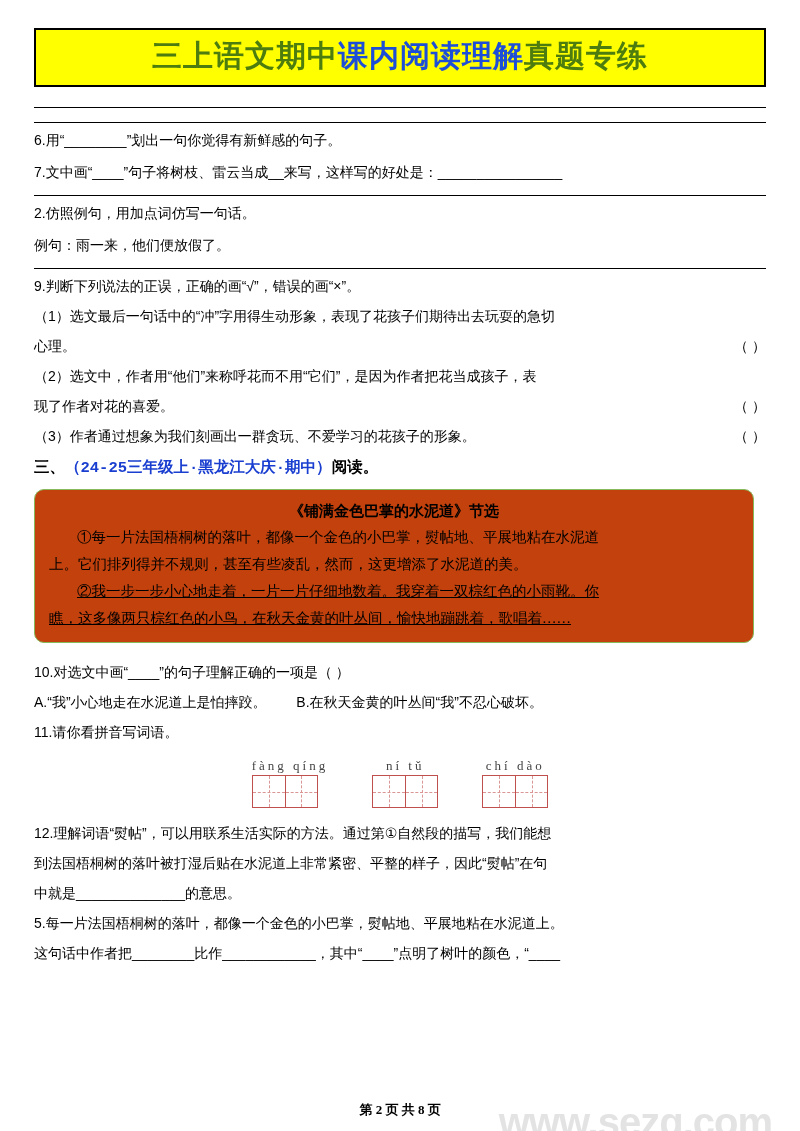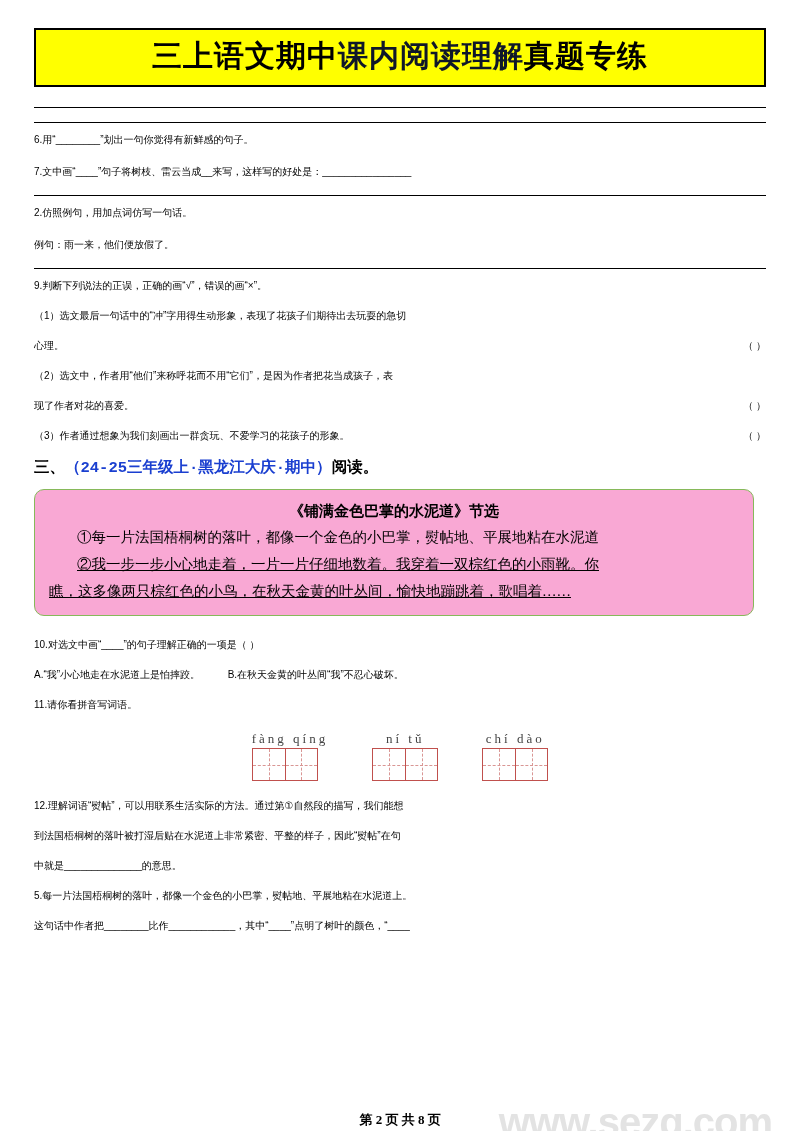--- a/index.html
+++ b/index.html
@@ -25,27 +25,27 @@
     text-align:center;
     padding:6px 0 8px 0;
   }
   .title-wrap .t{
     font-family:"Liberation Serif","DejaVu Serif",serif;
     font-weight:bold;
     font-size:30px;
     letter-spacing:1px;
     white-space:nowrap;
   }
-  .t .blk{color:#000000;}
-  .t .red{color:#0f172a;}
+  .t .blk{color:#4d7c0f;}
+  .t .red{color:#1d4ed8;}
 
   
   .body{
     margin:0 34px;
-    font-size:10px;
+    font-size:14px;
     line-height:30px;
     font-family:"Liberation Sans","DejaVu Sans",sans-serif;
   }
   .rule{
     border-bottom:1px solid #000;
     height:0;
     margin:0 34px;
   }
   .sp8{height:8px;}
   .sp14{height:14px;}
@@ -62,21 +62,21 @@
     font-family:Liberation Mono, monospace;
   }
   .sec-head .bluebold{color:#1a3fd0;font-weight:bold;}
   .sec-head .blk{color:#000;font-weight:bold;}
 
   
   .passage{
     margin:6px 46px 0 34px;
     border:1.5px solid #86b95a;
     border-radius:10px;
-    background:#f9a8d4;
+    background:#c2410c;
     padding:8px 14px 10px 14px;
     box-sizing:border-box;
   }
   .passage .ptitle{
     text-align:center;
     font-weight:bold;
     font-size:15px;
     line-height:26px;
     font-family:"Liberation Serif","DejaVu Serif",serif;
   }
@@ -127,21 +127,21 @@
   }
   .cell:after{
     top:50%;left:0;right:0;
     border-top:1px dashed #d99694;
   }
 
   
   .footer{
     position:absolute;
     left:0;right:0;
-    bottom:30px;
+    bottom:40px;
     text-align:center;
     font-size:13px;
     font-weight:bold;
     font-family:"Liberation Serif","DejaVu Serif",serif;
   }
   .watermark{
     position:absolute;
     right:28px;
     bottom:14px;
     font-size:40px;
@@ -203,20 +203,21 @@
     </div>
   </div>
 
   <div class="sec-head">
     <span class="blk">三、</span><span class="bluebold">（24-25三年级上·黑龙江大庆·期中）</span><span class="blk">阅读。</span>
   </div>
 
   <div class="passage">
     <div class="ptitle">《铺满金色巴掌的水泥道》节选</div>
     <div class="ptxt para1">①每一片法国梧桐树的落叶，都像一个金色的小巴掌，熨帖地、平展地粘在水泥道</div>
+    <div class="ptxt">上。它们排列得并不规则，甚至有些凌乱，然而，这更增添了水泥道的美。</div>
     <div class="ptxt para2">②我一步一步小心地走着，一片一片仔细地数着。我穿着一双棕红色的小雨靴。你</div>
     <div class="ptxt" style="text-decoration:underline">瞧，这多像两只棕红色的小鸟，在秋天金黄的叶丛间，愉快地蹦跳着，歌唱着……</div>
   </div>
 
   <div class="body">
     <div class="line" style="margin-top:14px">10.对选文中画“____”的句子理解正确的一项是（    ）</div>
     <div class="line">
       <span>A.“我”小心地走在水泥道上是怕摔跤。</span>
       <span style="display:inline-block;width:22px"></span>
       <span>B.在秋天金黄的叶丛间“我”不忍心破坏。</span>

